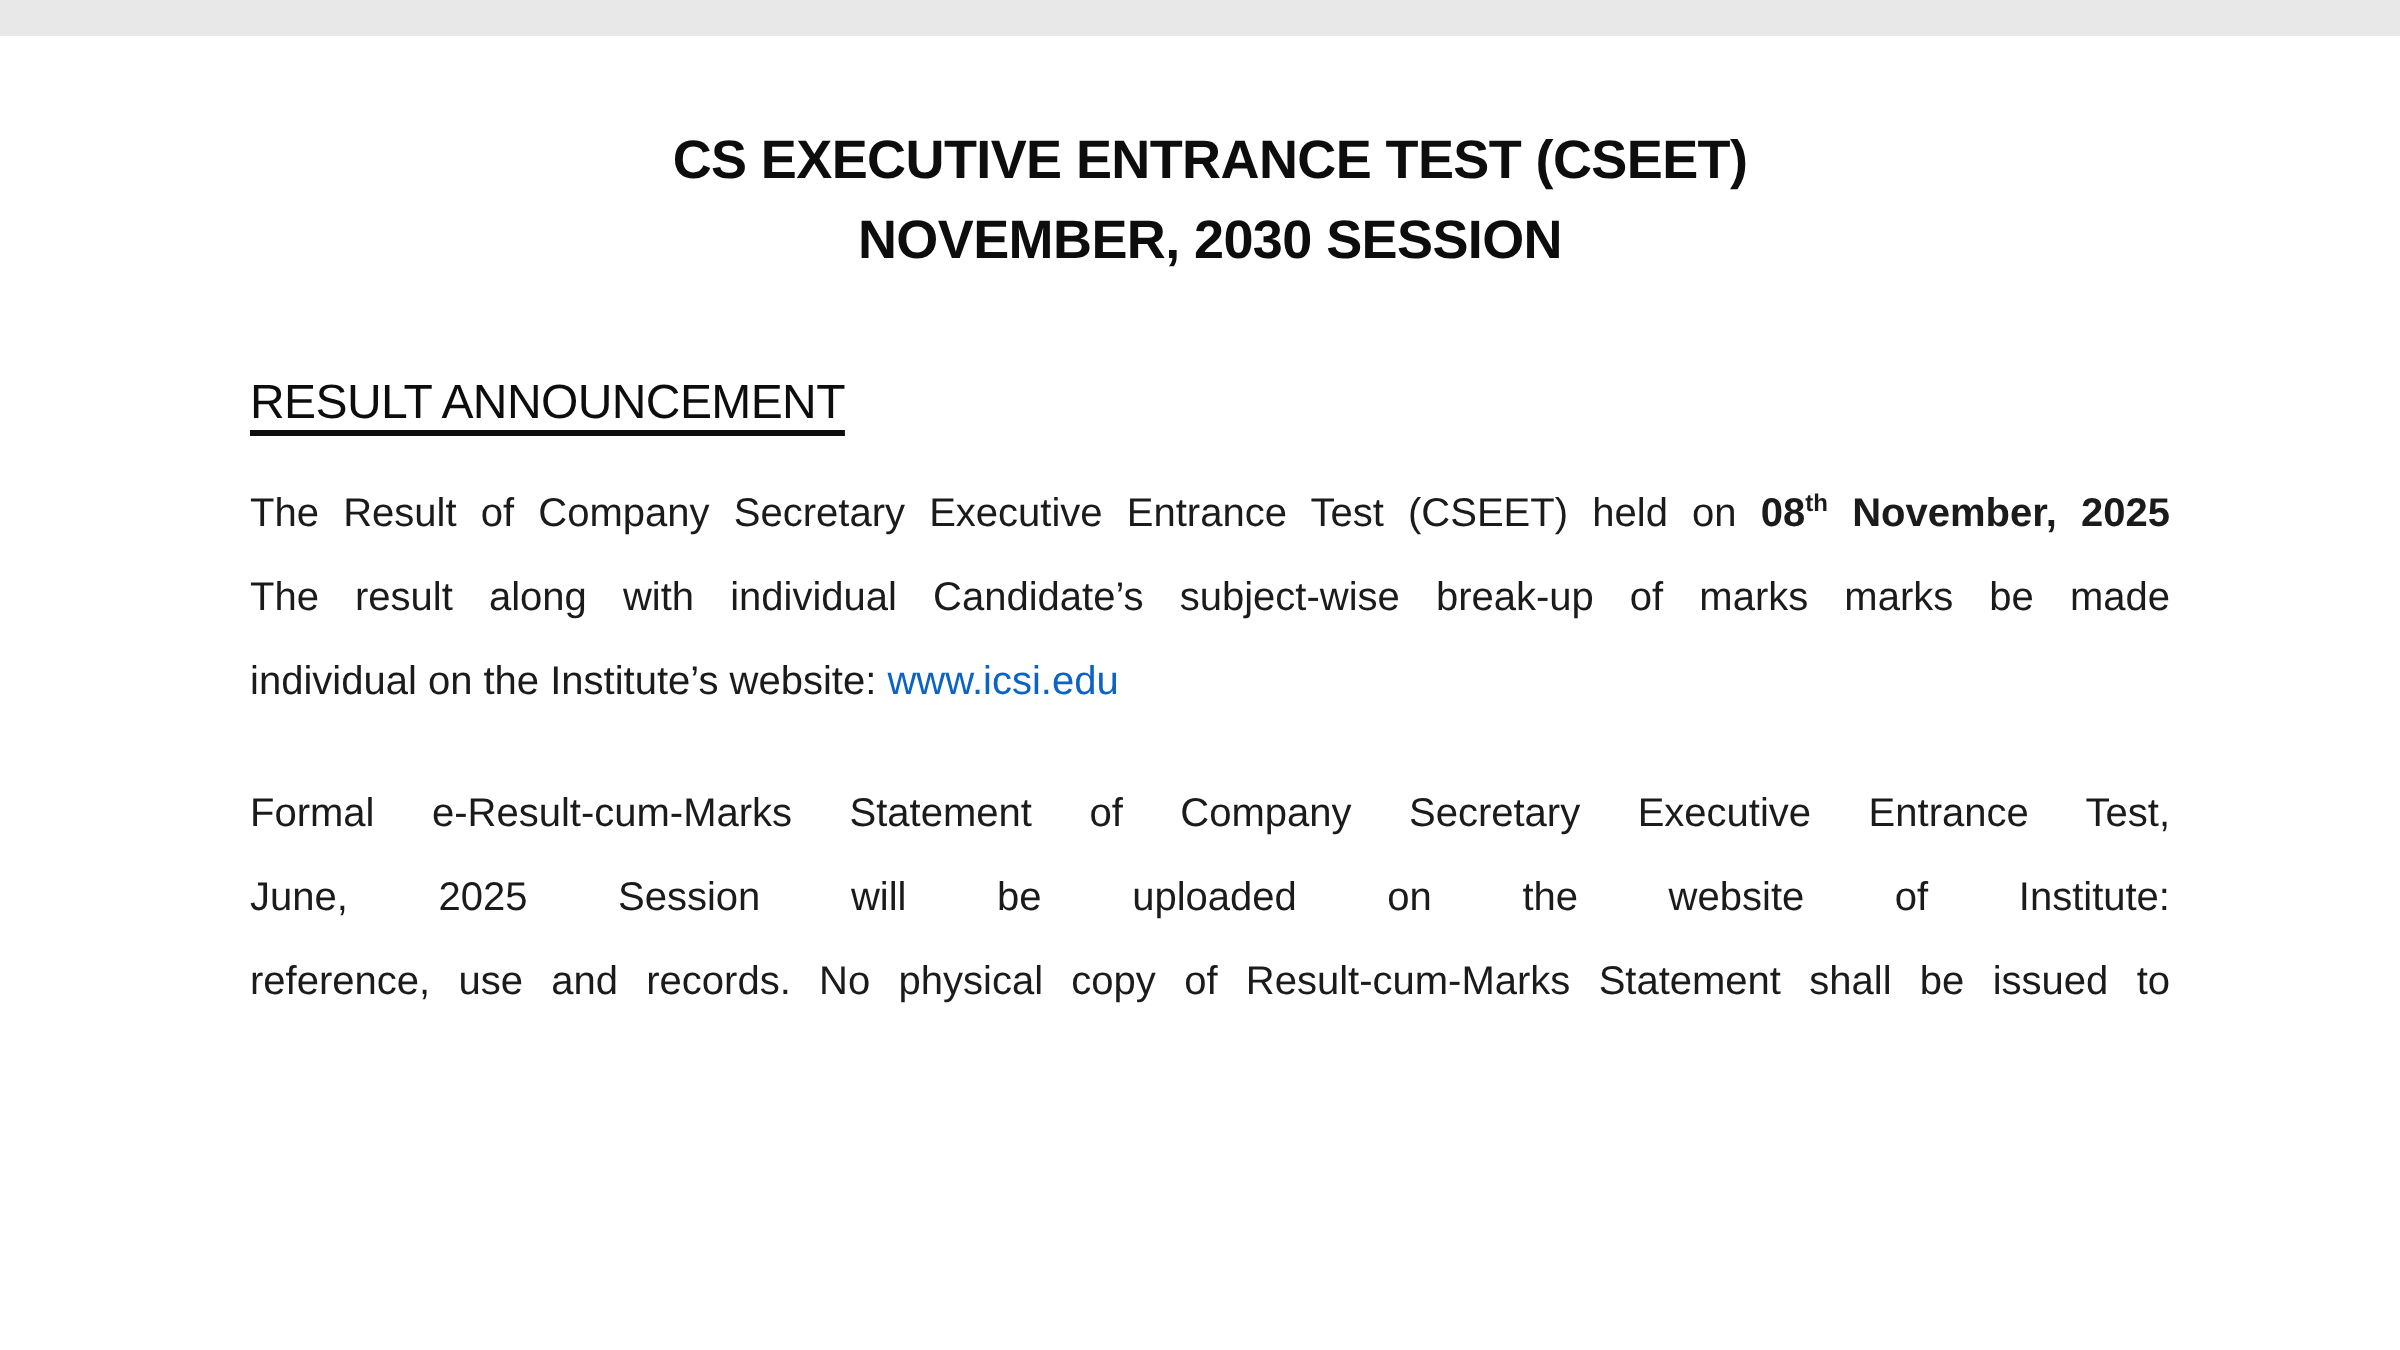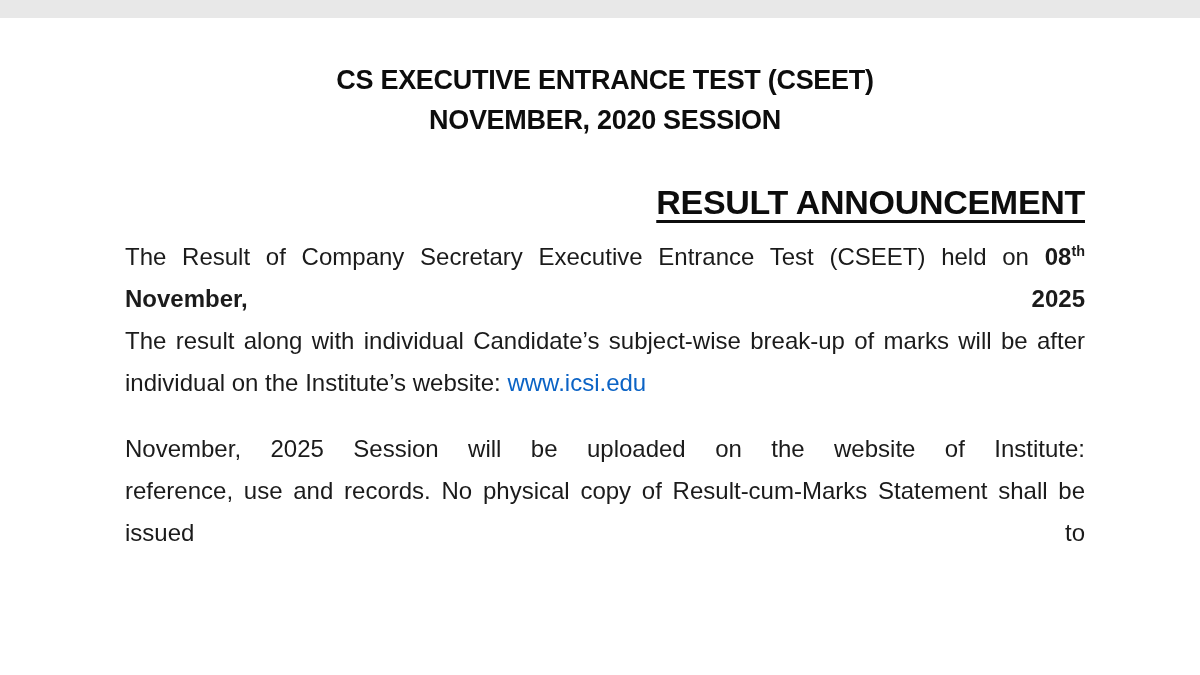--- a/index.html
+++ b/index.html
@@ -26,33 +26,33 @@
   .title-block {
     text-align: center;
     font-weight: 700;
     font-size: 27px;
     line-height: 40px;
     letter-spacing: -0.3px;
     color: var(--title);
   }
   .announcement {
     margin-top: 44px;
-    text-align: right;
-    font-weight: 700;
-    font-size: 34px;
+    text-align: left;
+    font-weight: 400;
+    font-size: 24px;
     line-height: 36px;
     letter-spacing: -0.3px;
     color: var(--title);
     }
   .announcement span {
     text-decoration: underline;
     text-decoration-thickness: 3px;
     text-underline-offset: 6px;
   }
-  .para { font-size: 24px; }
+  .para { font-size: 20px; }
   .para-1 { margin-top: 16px; }
   .para-2 { margin-top: 24px; }
   .line {
     line-height: 42px;
     white-space: normal;
   }
   .just {
     text-align: justify;
     text-align-last: justify;
     text-justify: inter-word;
@@ -72,32 +72,33 @@
   }
 </style>
 </head>
 <body>
 
 <div class="page">
   <div class="content">
 
     <div class="title-block">
       <div>CS EXECUTIVE ENTRANCE TEST (CSEET)</div>
-      <div>NOVEMBER, 2020 SESSION</div>
+      <div>NOVEMBER, 2030 SESSION</div>
     </div>
 
     <div class="announcement">
       <span>RESULT ANNOUNCEMENT</span>
     </div>
 
     <div class="para para-1">
       <div class="line just"><span>The Result of Company Secretary Executive Entrance Test (CSEET) held on </span><span class="b">08</span><span class="sup">th</span><span class="b"> November, 2025</span></div>
-      <div class="line just"><span>The result along with individual Candidate’s subject-wise break-up of marks will be after</span></div>
+      <div class="line just"><span>The result along with individual Candidate’s subject-wise break-up of marks marks be made</span></div>
       <div class="line last"><span>individual on the Institute’s website: </span><a class="doc-link">www.icsi.edu</a></div>
     </div>
 
     <div class="para para-2">
-      <div class="line just"><span>November, 2025 Session will be uploaded on the website of Institute:</span></div>
+      <div class="line just"><span>Formal e-Result-cum-Marks Statement of Company Secretary Executive Entrance Test,</span></div>
+      <div class="line just"><span>June, 2025 Session will be uploaded on the website of Institute:</span></div>
       <div class="line just"><span>reference, use and records. No physical copy of Result-cum-Marks Statement shall be issued to</span></div>
     </div>
 
   </div>
 </div>
 
 </body></html>

